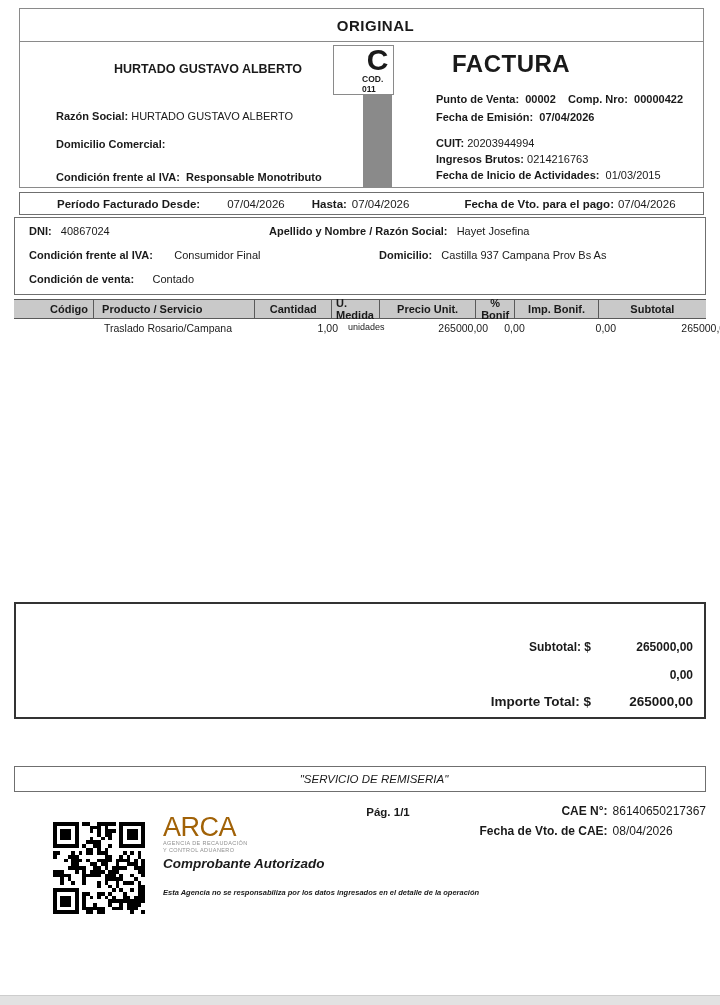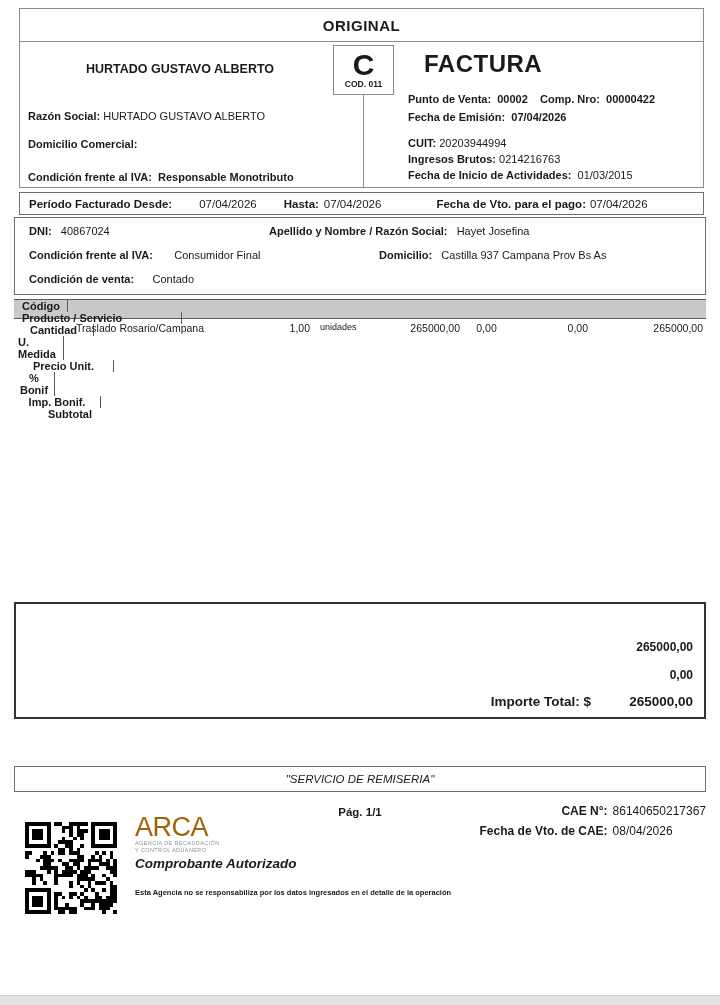--- a/index.html
+++ b/index.html
@@ -1,20 +1,20 @@
 <!DOCTYPE html>
 <html><head>
 <meta charset="utf-8">
 <style>
   html,body{margin:0;padding:0;}
   body{
     width:720px;height:1005px;position:relative;background:#ffffff;
     font-family:"Liberation Sans", sans-serif;color:#1a1a1a;overflow:hidden;
   }
-  .abs{position:absolute;}
+  .abs{position:absolute;padding-left:28px;}
   .b{font-weight:bold;}
   .box-light{border:1px solid #8a8a8a;background:#fff;box-sizing:border-box;}
   .box-mid{border:1px solid #6f6f6f;background:#fff;box-sizing:border-box;}
 
   
   .original-box{left:19px;top:8px;width:685px;height:34px;display:flex;align-items:center;justify-content:center;}
   .original-box span{font-size:15px;font-weight:bold;letter-spacing:.5px;}
 
   
   .header-box{left:19px;top:42px;width:685px;height:146px;border-top:none;}
@@ -29,21 +29,21 @@
   .doc-type{left:424px;top:50px;font-size:24px;font-weight:bold;letter-spacing:.5px;}
 
   
   .periodo-box{left:19px;top:192px;width:685px;height:23px;display:flex;align-items:center;font-size:11.5px;}
   .periodo-box .seg{white-space:pre;}
 
   
   .customer-box{left:14px;top:217px;width:692px;height:78px;font-size:11px;}
 
   
-  .tbl-header{left:14px;top:299px;width:692px;height:20px;background:#c9c9c9;border-top:1px solid #5a5a5a;border-bottom:1px solid #5a5a5a;box-sizing:border-box;display:flex;flex-direction:column;}
+  .tbl-header{left:14px;top:299px;width:692px;height:20px;background:#c9c9c9;border-top:1px solid #5a5a5a;border-bottom:1px solid #5a5a5a;box-sizing:border-box;display:flex;}
   .tbl-header .cell{font-size:11px;font-weight:bold;display:flex;align-items:center;box-sizing:border-box;border-right:1px solid #5a5a5a;}
   .tbl-header .cell:last-child{border-right:none;}
   .tbl-row{left:14px;top:322px;width:692px;height:14px;display:flex;font-size:10.5px;}
   .tbl-row .cell{box-sizing:border-box;}
   .c-codigo{width:54px;padding-left:8px;}
   .c-prod{width:168px;padding-left:8px;}
   .c-cant{width:80px;justify-content:center;text-align:right;}
   .c-umed{width:50px;padding-left:4px;}
   .c-prec{width:100px;justify-content:center;text-align:right;}
   .c-bonif{width:41px;justify-content:center;text-align:center;}
@@ -66,21 +66,21 @@
 
   
   .pag{left:0;top:806px;width:720px;text-align:center;font-weight:bold;font-size:11.5px;}
   .cae-grid{right:14px;top:804px;display:grid;grid-template-columns:auto auto;column-gap:5px;row-gap:6px;font-size:12px;}
   .cae-grid .gl{text-align:right;font-weight:bold;}
   .qr{left:25px;top:822px;width:92px;height:92px;}
   .arca{left:135px;top:814px;}
   .arca .name{font-size:27px;font-weight:normal;color:#a16207;letter-spacing:-.5px;line-height:26px;}
   .arca .cap{font-size:5.5px;color:#8f8f8f;letter-spacing:.4px;line-height:6.5px;}
   .authorized{left:135px;top:856px;font-weight:bold;font-style:italic;font-size:13.5px;}
-  .disclaimer{left:135px;top:888px;font-weight:bold;font-size:7.5px;}
+  .disclaimer{left:135px;top:888px;font-style:italic;font-weight:bold;font-size:7.5px;}
 
   .bottom-bar{left:0;top:995px;width:720px;height:10px;background:#e2e2e2;border-top:1px solid #cdcdcd;box-sizing:border-box;}
 </style>
 </head>
 <body>
 
 <div class="abs box-light original-box">
   <span>ORIGINAL</span>
 </div>
 
@@ -194,20 +194,21 @@
   <div class="cell c-cant">1,00</div>
   <div class="cell c-umed umed-val">unidades</div>
   <div class="cell c-prec">265000,00</div>
   <div class="cell c-bonif">0,00</div>
   <div class="cell c-impb">0,00</div>
   <div class="cell c-subt">265000,00</div>
 </div>
 
 <div class="abs totals-box">
   <div class="trow" style="top:36px;">
+    <span class="tl">Subtotal: $</span>
     <span class="tv">265000,00</span>
   </div>
   <div class="trow" style="top:64px;">
     <span class="tv">0,00</span>
   </div>
   <div class="trow big" style="top:90px;">
     <span class="tl">Importe Total: $</span>
     <span class="tv">265000,00</span>
   </div>
 </div>

